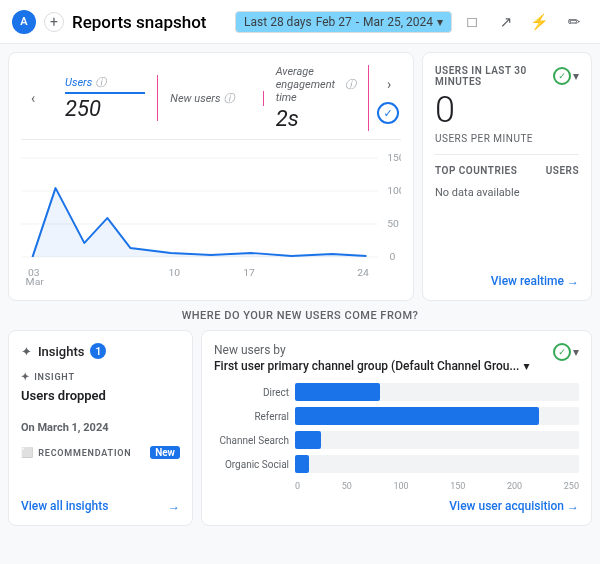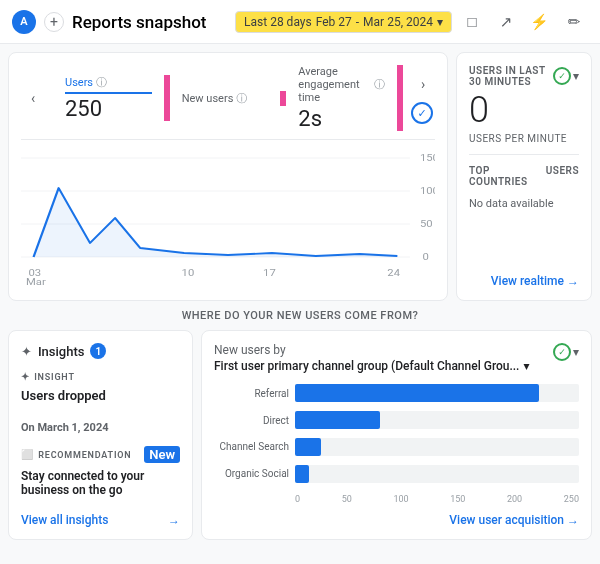--- a/index.html
+++ b/index.html
@@ -50,21 +50,21 @@
       display: flex;
       align-items: center;
       gap: 6px;
       font-size: 12px;
       color: #3c4043;
     }
     .date-range {
       display: flex;
       align-items: center;
       gap: 4px;
-      background: #fde047;
+      background: #7dd3fc;
       border: 1px solid #dadce0;
       border-radius: 4px;
       padding: 3px 8px;
       cursor: pointer;
     }
     .header-icon-btn {
       width: 28px; height: 28px;
       display: flex; align-items: center; justify-content: center;
       cursor: pointer; color: #5f6368; font-size: 15px;
     }
@@ -92,21 +92,22 @@
       display: flex;
       align-items: center;
       gap: 0;
       border-bottom: 1px solid #e8eaed;
       padding-bottom: 8px;
       margin-bottom: 8px;
     }
     .metric-item {
       flex: 1;
       padding: 0 12px;
-      border-right: 6px solid #ec4899;
+      border-right: 1px solid #ec4899;
+      font-style: italic;
     }
     .metric-item:first-child { padding-left: 0; }
     .metric-item:last-child { border-right: none; }
     .metric-label {
       font-size: 11px;
       color: #5f6368;
       display: flex;
       align-items: center;
       gap: 3px;
     }
@@ -149,21 +150,21 @@
     }
     .chart-area svg {
       width: 100%;
       height: 100%;
     }
     
     .realtime-card {
       background: #fff;
       border: 1px solid #e8eaed;
       border-radius: 8px;
-      width: 136px;
+      width: 170px;
       padding: 12px;
       display: flex;
       flex-direction: column;
     }
     .realtime-header {
       display: flex;
       align-items: center;
       justify-content: space-between;
       margin-bottom: 4px;
     }
@@ -298,21 +299,21 @@
     }
     .rec-header {
       display: flex;
       align-items: center;
       justify-content: space-between;
       margin-bottom: 6px;
     }
     .new-badge {
       background: #1a73e8;
       color: #fff;
-      font-size: 13px;
+      font-size: 10px;
       padding: 1px 5px;
       border-radius: 3px;
       font-weight: 600;
     }
     .rec-text {
       font-size: 12px;
       font-weight: 600;
       color: #202124;
     }
     
@@ -511,21 +512,20 @@
       <div class="insight-title">Users dropped</div>
       <div class="insight-date">On March 1, 2024</div>
       <div class="rec-section">
         <div class="rec-header">
           <div class="insight-section-label" style="margin-bottom:0;">
             <span style="font-size:10px;">⬜</span>
             <span>Recommendation</span>
           </div>
           <div class="new-badge">New</div>
         </div>
-        <div class="rec-text">Stay connected to your business on the go</div>
       </div>
       <div class="view-link" style="margin-top:auto; padding-top:16px; justify-content:space-between;">
         <span>View all insights</span>
         <span>→</span>
       </div>
     </div>
 
     <div class="bar-chart-card">
       <div class="bar-chart-top">
         <div>
@@ -535,29 +535,29 @@
             <span>▾</span>
           </div>
         </div>
         <div class="realtime-badge">
           <div class="green-check">✓</div>
           <span class="dropdown-arrow">▾</span>
         </div>
       </div>
       <div class="hbar-chart">
         <div class="hbar-row">
+          <div class="hbar-label">Direct</div>
+          <div class="hbar-track">
+            <div class="hbar-fill" style="width:30%;"></div>
+          </div>
+        </div>
+        <div class="hbar-row">
           <div class="hbar-label">Referral</div>
           <div class="hbar-track">
             <div class="hbar-fill" style="width:86%;"></div>
-          </div>
-        </div>
-        <div class="hbar-row">
-          <div class="hbar-label">Direct</div>
-          <div class="hbar-track">
-            <div class="hbar-fill" style="width:30%;"></div>
           </div>
         </div>
         <div class="hbar-row">
           <div class="hbar-label">Channel Search</div>
           <div class="hbar-track">
             <div class="hbar-fill" style="width:9%;"></div>
           </div>
         </div>
         <div class="hbar-row">
           <div class="hbar-label">Organic Social</div>

